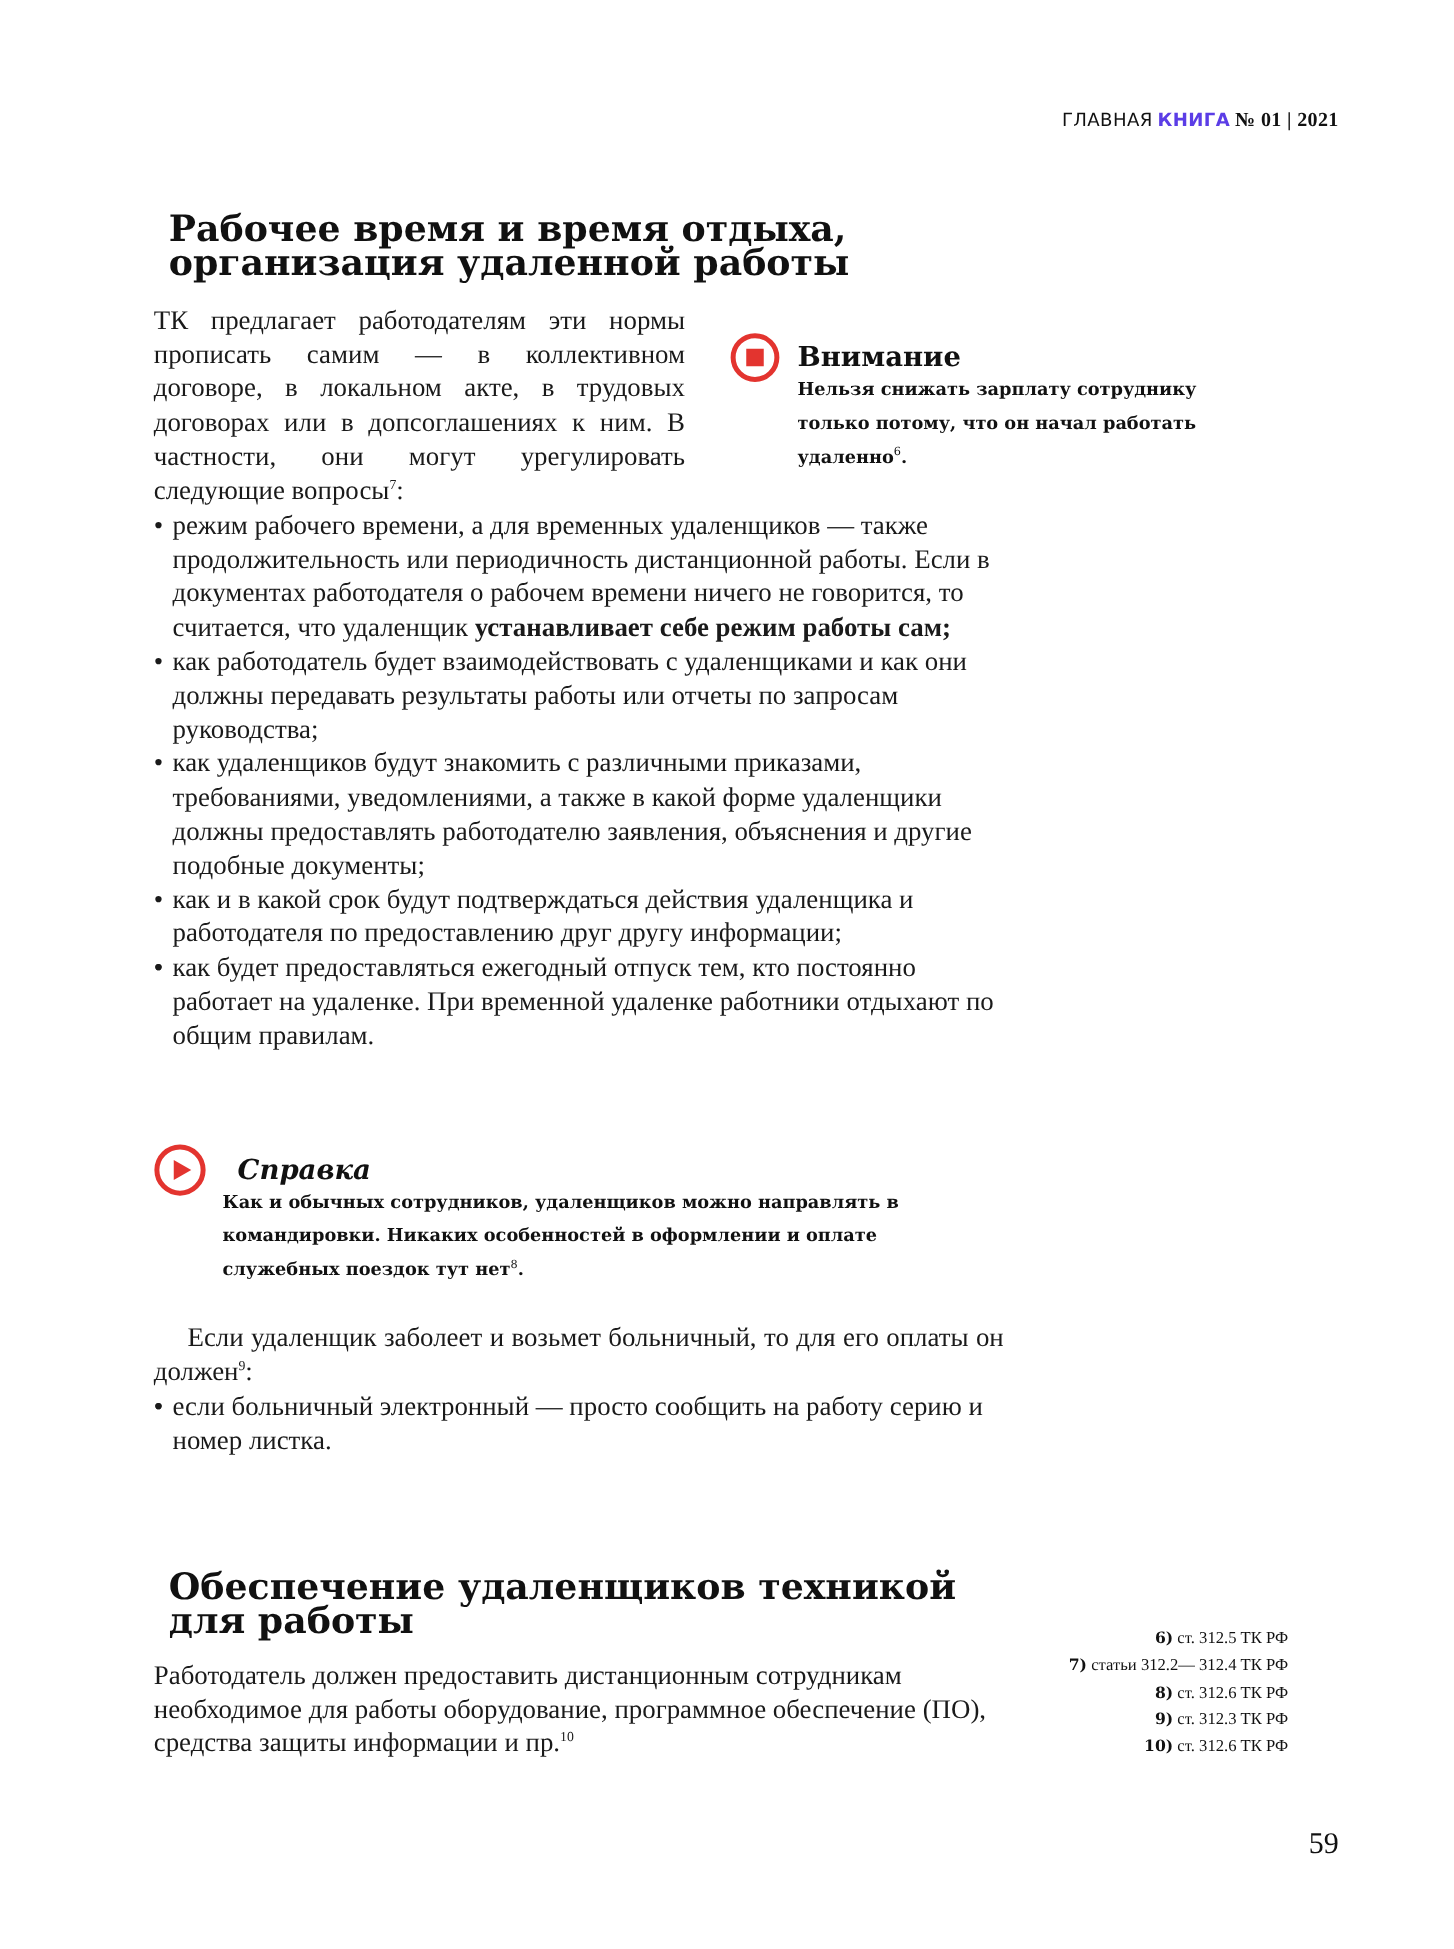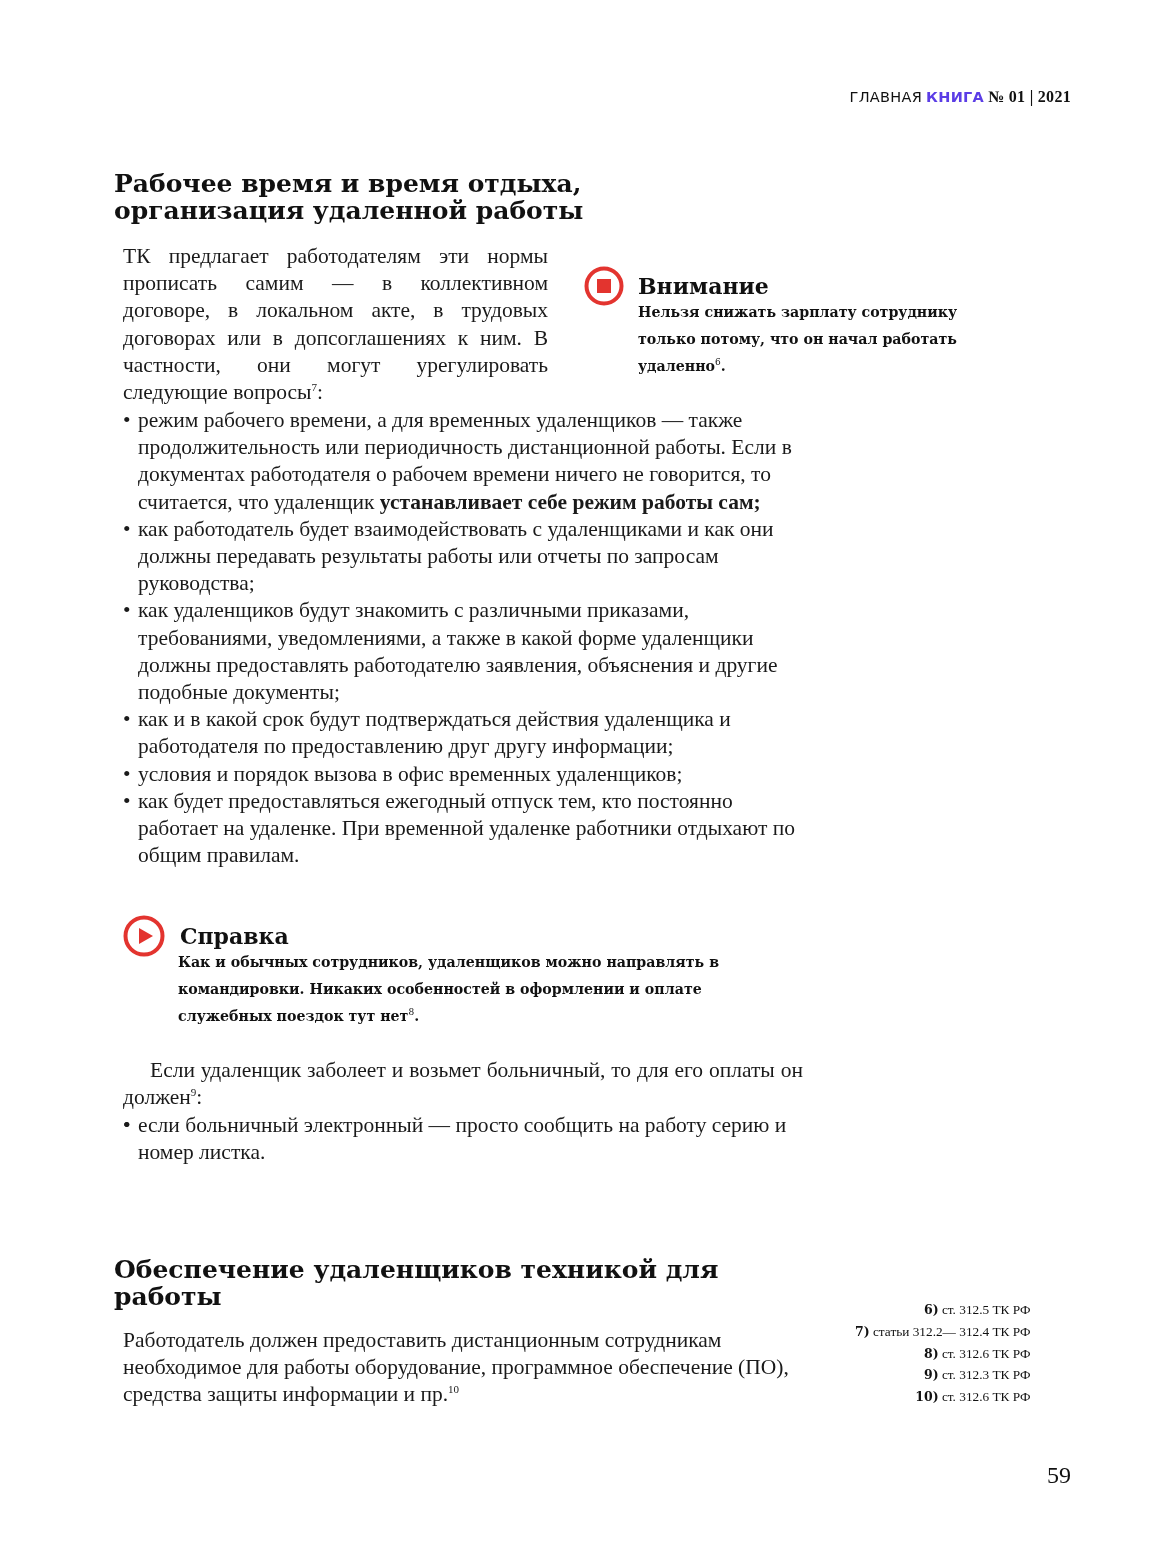--- a/index.html
+++ b/index.html
@@ -3,21 +3,21 @@
 <meta charset="utf-8">
 <style>
   html, body { margin:0; padding:0; background:#ffffff; }
   body { width:1163px; height:1559px; position:relative; overflow:hidden; color:#111; }
 
   .running-head { position:absolute; top:88px; right:92px; font-size:14.5px; font-weight:bold; letter-spacing:0.3px; white-space:nowrap; }
   .running-head .brand1 { font-family:"DejaVu Sans", sans-serif; font-weight:normal; color:#111; }
   .running-head .brand2 { font-family:"DejaVu Sans", sans-serif; font-weight:bold; color:#5b3de6; }
   .running-head .issue { font-family:"Liberation Serif", serif; font-weight:bold; color:#111; font-size:16px; }
 
-  h2 { position:absolute; left:114px; margin:0; font-family:"DejaVu Serif", serif; font-weight:bold; font-size:25px; line-height:27px; color:#111; }
+  h2 { position:absolute; left:135px; margin:0; font-family:"DejaVu Serif", serif; font-weight:bold; font-size:29px; line-height:27px; color:#111; }
   .h2a { top:170px; width:640px; }
   .h2b { top:1256px; width:640px; }
 
   .body-text { font-family:"Liberation Serif", serif; font-size:21.5px; line-height:27.2px; color:#1a1a1a; }
   .intro { position:absolute; left:123px; top:243px; width:425px; text-align:justify; }
   .intro sup, .body-text sup { font-size:11px; vertical-align:super; line-height:0; }
 
   ul.bullets { position:absolute; left:123px; width:680px; margin:0; padding:0; list-style:none; }
   ul.bullets li { position:relative; padding-left:15px; }
   ul.bullets li .dot { position:absolute; left:0; top:0; }
@@ -29,21 +29,21 @@
   .callout-text { font-family:"DejaVu Serif", serif; font-weight:bold; font-size:14.2px; line-height:27px; color:#111; }
   .callout-text sup { font-size:9px; font-weight:normal; vertical-align:super; line-height:0; }
 
   .attention { position:absolute; left:584px; top:266px; width:420px; }
   .attention .icon { position:absolute; left:0; top:0; width:40px; height:40px; }
   .attention .callout-title { position:absolute; left:54px; top:7px; }
   .attention .callout-text { position:absolute; left:54px; top:33px; width:360px; }
 
   .reference { position:absolute; left:123px; top:915px; width:660px; }
   .reference .icon { position:absolute; left:0; top:0; width:42px; height:42px; }
-  .reference .callout-title { position:absolute; left:57px; top:8px; }
+  .reference .callout-title { position:absolute; left:67px; top:8px;font-style:italic; }
   .reference .callout-text { position:absolute; left:55px; top:34px; width:600px; }
 
   .sick-intro { position:absolute; left:123px; top:1057px; width:680px; text-align:justify; text-indent:27px; }
   .equip { position:absolute; left:123px; top:1327px; width:680px; }
 
   .footnotes { position:absolute; left:855px; top:1299px; font-family:"Liberation Serif", serif; font-size:13.3px; line-height:21.8px; color:#111;text-align:right; }
   .footnotes .num { font-family:"DejaVu Serif", serif; font-weight:bold; font-size:12.5px; }
 
   .page-number { position:absolute; right:92px; top:1462px; font-family:"Liberation Serif", serif; font-size:24px; color:#111; }
 </style>
@@ -67,21 +67,21 @@
   </svg>
   <div class="callout-title">Внимание</div>
   <div class="callout-text"><span>Нельзя снижать зарплату сотруднику только потому, что он начал работать удаленно</span><sup>6</sup><span>.</span></div>
 </div>
 
 <ul class="bullets b1 body-text">
   <li><span class="dot">•</span><span>режим рабочего времени, а для временных удаленщиков — также продолжительность или периодичность дистанционной работы. Если в документах работодателя о рабочем времени ничего не говорится, то считается, что удаленщик </span><b class="strong">устанавливает себе режим работы сам;</b></li>
   <li><span class="dot">•</span><span>как работодатель будет взаимодействовать с удаленщиками и как они должны передавать результаты работы или отчеты по запросам руководства;</span></li>
   <li><span class="dot">•</span><span>как удаленщиков будут знакомить с различными приказами, требованиями, уведомлениями, а также в какой форме удаленщики должны предоставлять работодателю заявления, объяснения и другие подобные документы;</span></li>
   <li><span class="dot">•</span><span>как и в какой срок будут подтверждаться действия удаленщика и работодателя по предоставлению друг другу информации;</span></li>
-  <li><span class="dot">•</span><span>условия и порядок вызова в офис временных удаленщиков;</span></li>
+  <li><span class="dot">•</span></li>
   <li><span class="dot">•</span><span>как будет предоставляться ежегодный отпуск тем, кто постоянно работает на удаленке. При временной удаленке работники отдыхают по общим правилам.</span></li>
 </ul>
 
 <div class="reference">
   <svg class="icon" viewBox="0 0 42 42">
     <circle cx="21" cy="21" r="18.5" fill="none" stroke="#e3342f" stroke-width="4"></circle>
     <polygon points="16,13 30,21 16,29" fill="#e3342f"></polygon>
   </svg>
   <div class="callout-title">Справка</div>
   <div class="callout-text"><span>Как и обычных сотрудников, удаленщиков можно направлять в командировки. Никаких особенностей в оформлении и оплате служебных поездок тут нет</span><sup>8</sup><span>.</span></div>

